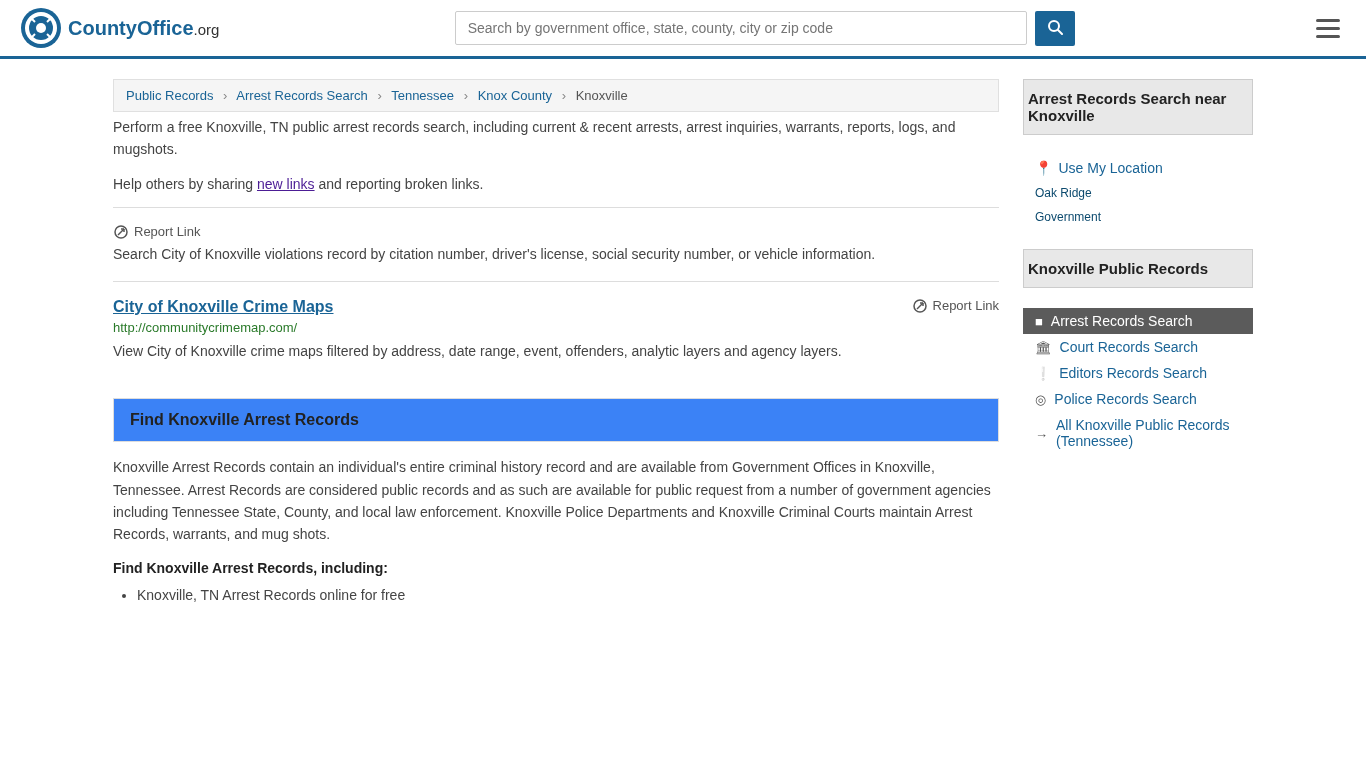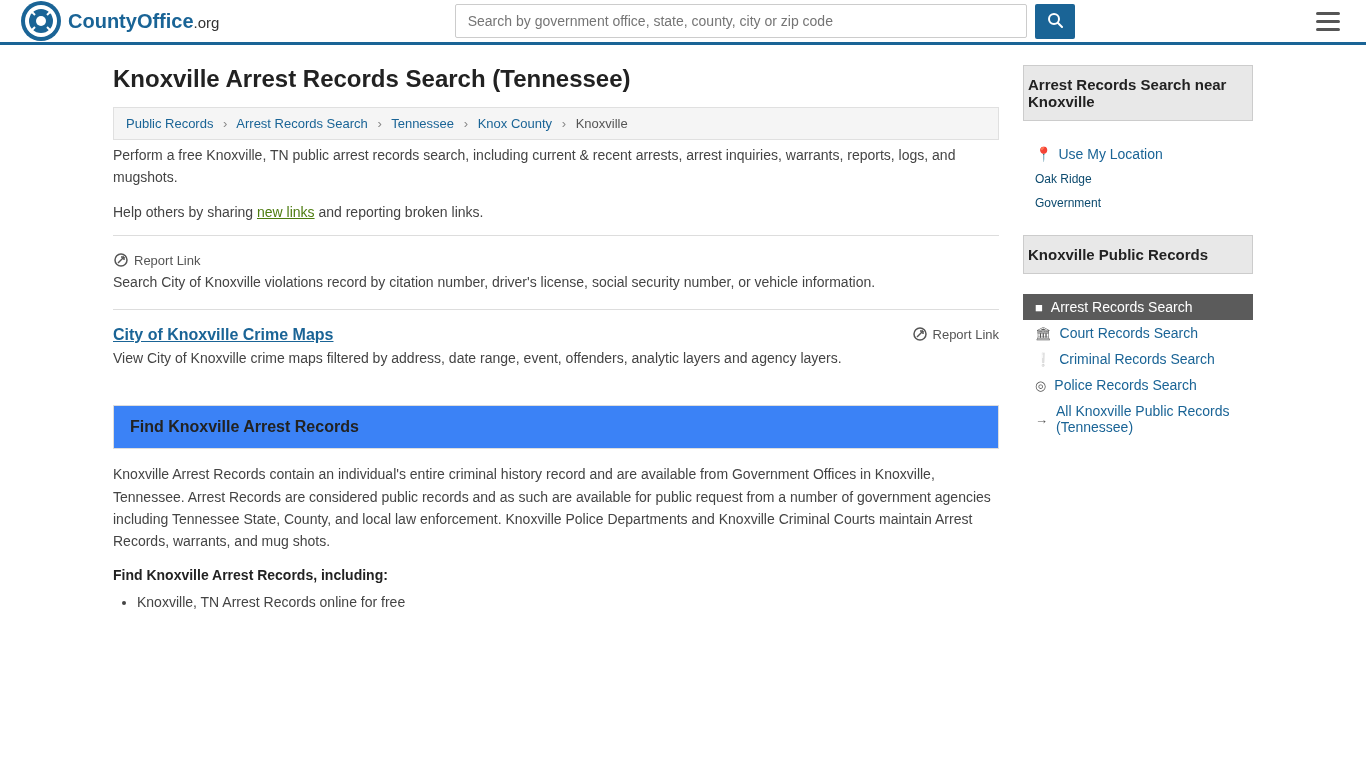--- a/index.html
+++ b/index.html
@@ -2,21 +2,21 @@
 <html><head>
   <meta charset="utf-8">
   <style>
     * { margin: 0; padding: 0; box-sizing: border-box; }
     body { font-family: Arial, sans-serif; font-size: 14px; color: #333; background: #fff; }
 
     
     #header {
       background: #fff;
       border-bottom: 3px solid #1a6496;
-      padding: 0 20px;
+      padding: 7px 20px;
       display: flex;
       align-items: center;
       justify-content: space-between;
     }
     #logo-area {
       display: flex;
       align-items: center;
       gap: 6px;
     }
     #logo-icon {
@@ -106,21 +106,21 @@
     #breadcrumb .sep { margin: 0 6px; color: #888; }
 
     
     .desc-para {
       font-size: 14px;
       line-height: 1.6;
       color: #444;
       margin-bottom: 12px;
     }
     .desc-para a {
-      color: #4d7c0f;
+      color: #4c1d95;
       text-decoration: underline;
     }
 
     
     .record-card {
       border-top: 1px solid #ddd;
       padding: 16px 0 16px 0;
     }
     .record-card-header {
       display: flex;
@@ -130,21 +130,20 @@
     }
     .record-card-title {
       font-size: 16px;
       font-weight: bold;
       color: #1a6496;
       text-decoration: underline;
       cursor: pointer;
     }
     .report-link-btn {
       display: flex;
-      align-items: center;
       gap: 5px;
       color: #555;
       font-size: 13px;
       cursor: pointer;
       white-space: nowrap;
       background: none;
       border: none;
     }
     .record-url {
       color: #2a7a2a;
@@ -279,21 +278,20 @@
   </div>
   <button id="menu-btn">
     <span></span>
     <span></span>
     <span></span>
   </button>
 </div>
 
 <div id="main-container">
   <div id="content">
-    <h1 id="page-title">Knoxville Arrest Records Search (Tennessee)</h1>
 
     <div id="breadcrumb">
       <a href="#">Public Records</a>
       <span class="sep">›</span>
       <a href="#">Arrest Records Search</a>
       <span class="sep">›</span>
       <a href="#">Tennessee</a>
       <span class="sep">›</span>
       <a href="#">Knox County</a>
       <span class="sep">›</span>
@@ -328,20 +326,21 @@
           <button class="report-link-btn">
             <svg width="16" height="16" viewBox="0 0 16 16" xmlns="http://www.w3.org/2000/svg">
               <circle cx="8" cy="8" r="6" fill="none" stroke="#555" stroke-width="1.5"></circle>
               <line x1="5" y1="11" x2="11" y2="5" stroke="#555" stroke-width="1.5"></line>
               <line x1="8" y1="5" x2="11" y2="5" stroke="#555" stroke-width="1.5"></line>
               <line x1="11" y1="5" x2="11" y2="8" stroke="#555" stroke-width="1.5"></line>
             </svg>
             <span>Report Link</span>
           </button>
         </div>
+        <a class="record-url" href="#">http://communitycrimemap.com/</a>
         <p class="record-desc">View City of Knoxville crime maps filtered by address, date range, event, offenders, analytic layers and agency layers.</p>
       </div>
     </div>
 
     <div class="find-section">
       <h2>Find Knoxville Arrest Records</h2>
     </div>
     <div class="find-section-body">
       <p>Knoxville Arrest Records contain an individual's entire criminal history record and are available from Government Offices in Knoxville, Tennessee. Arrest Records are considered public records and as such are available for public request from a number of government agencies including Tennessee State, County, and local law enforcement. Knoxville Police Departments and Knoxville Criminal Courts maintain Arrest Records, warrants, and mug shots.</p>
       <h3>Find Knoxville Arrest Records, including:</h3>
@@ -369,21 +368,21 @@
       <a class="sidebar-link active" href="#">
         <span class="sidebar-icon">■</span>
         <span>Arrest Records Search</span>
       </a>
       <a class="sidebar-link" href="#">
         <span class="sidebar-icon">🏛</span>
         <span>Court Records Search</span>
       </a>
       <a class="sidebar-link" href="#">
         <span class="sidebar-icon">❕</span>
-        <span>Criminal Records Search</span>
+        <span>Editors Records Search</span>
       </a>
       <a class="sidebar-link" href="#">
         <span class="sidebar-icon">◎</span>
         <span>Police Records Search</span>
       </a>
       <a class="sidebar-link" href="#">
         <span class="sidebar-icon">→</span>
         <span>All Knoxville Public Records (Tennessee)</span>
       </a>
     </div>

